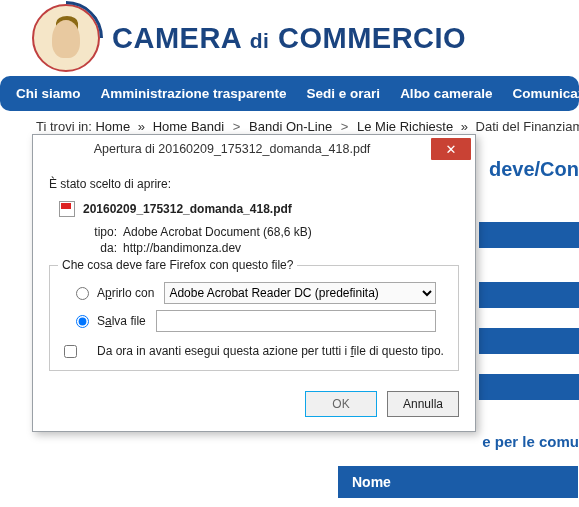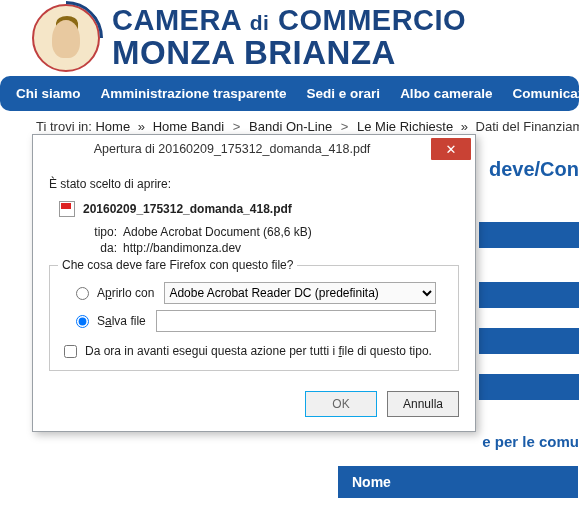--- a/index.html
+++ b/index.html
@@ -48,21 +48,21 @@
   .meta-row { display: flex; padding-left: 34px; margin-bottom: 2px; }
   .meta-label { width: 34px; text-align: right; margin-right: 6px; }
 
   .fieldset { border: 1px solid #c8c8c8; margin-top: 10px; padding: 10px 10px 12px 10px; position: relative; }
   .legend { position: absolute; top: -8px; left: 8px; background: #fff; padding: 0 4px; font-size: 12px; }
   .opt-row { display: flex; align-items: center; margin: 6px 12px; }
   .opt-row input[type=radio] { margin: 0 8px 0 4px; }
   .opt-label { margin-right: 10px; }
   .opt-select { flex: 1; height: 22px; font-size: 12px; border: 1px solid #a8a8a8; background: #fafafa; }
   .save-box { flex: 1; height: 22px; border: 1px solid #a8a8a8; }
-  .check-row { display: flex; align-items: flex-start; margin-top: 12px; }
+  .check-row { display: flex; align-items: flex-start; margin-top: 12px; gap: 12px; }
   .check-row input { margin: 1px 8px 0 4px; }
 
   .dlg-buttons { display: flex; justify-content: flex-end; gap: 10px; padding: 14px 16px 14px 16px; }
   .btn { min-width: 72px; height: 26px; border: 1px solid #0ea5e9; background: #f0f0f0; color: #666; font-size: 12px; cursor: pointer; }
   .btn.enabled { color: #222; border-color: #7a7a7a; }
 
   .underline { text-decoration: underline; }
 </style>
 </head>
 <body>
@@ -72,21 +72,20 @@
     <div class="logo-inner">
         <div class="logo-hair"></div>
         <div class="logo-face"></div>
       </div>
     <div class="logo-ring"></div>
   </div>
   <div class="header-title">
     <div class="line1">
       <span>CAMERA </span><span class="small">di</span><span> COMMERCIO</span>
     </div>
-    <div class="line2">MONZA BRIANZA</div>
   </div>
 </div>
 
 <div class="nav">
   <div class="nav-item">Chi siamo</div>
   <div class="nav-item">Amministrazione trasparente</div>
   <div class="nav-item">Sedi e orari</div>
   <div class="nav-item">Albo camerale</div>
   <div class="nav-item">Comunicazione</div>
 

